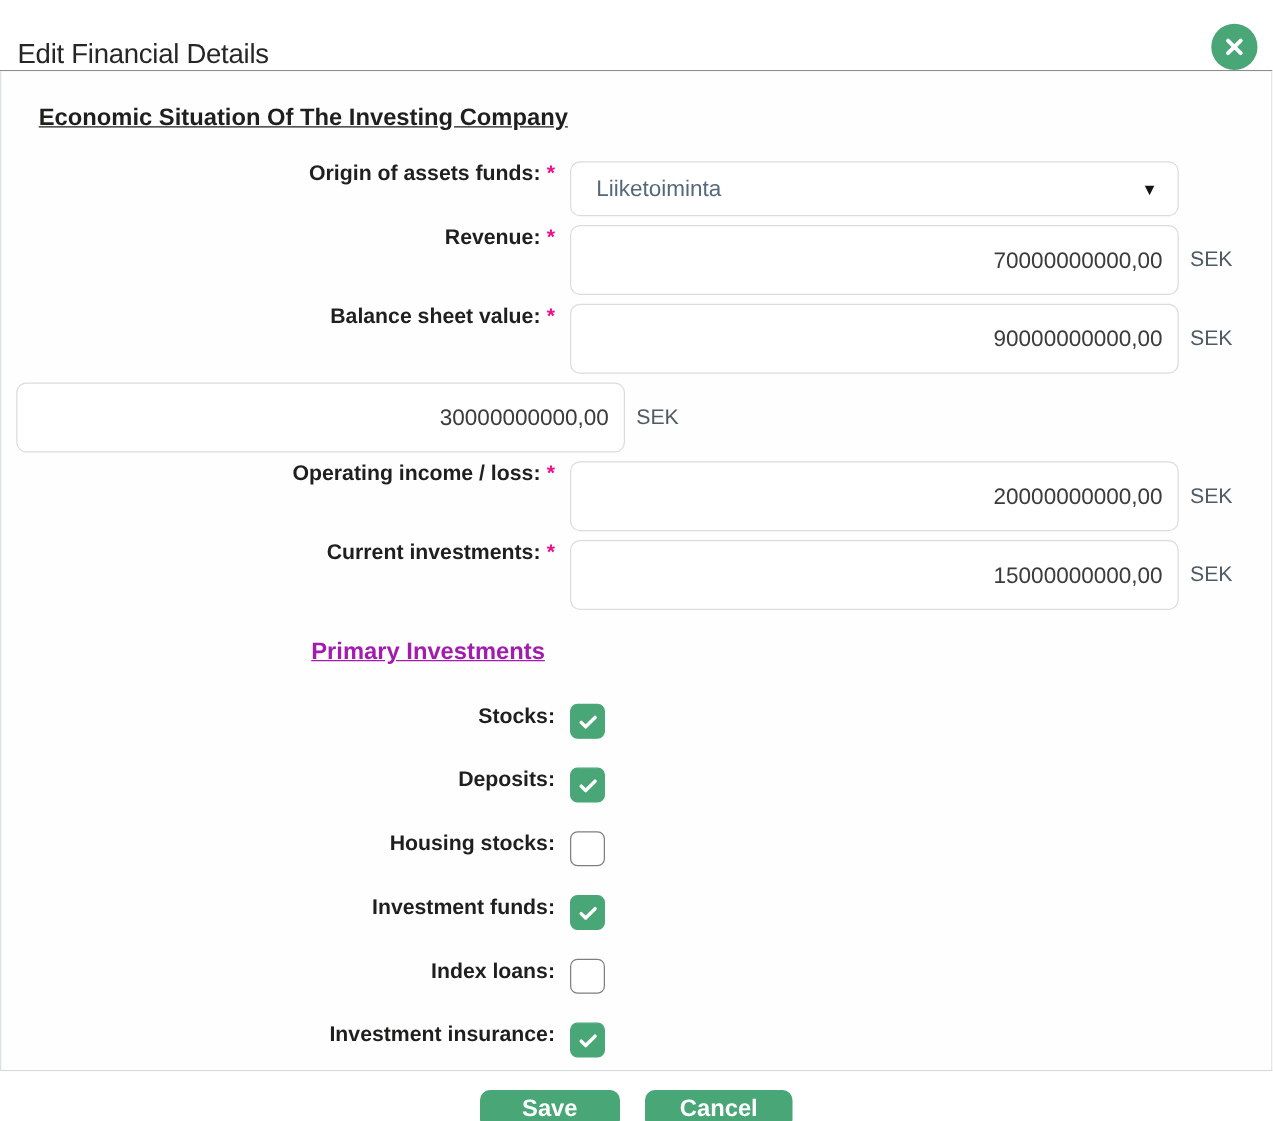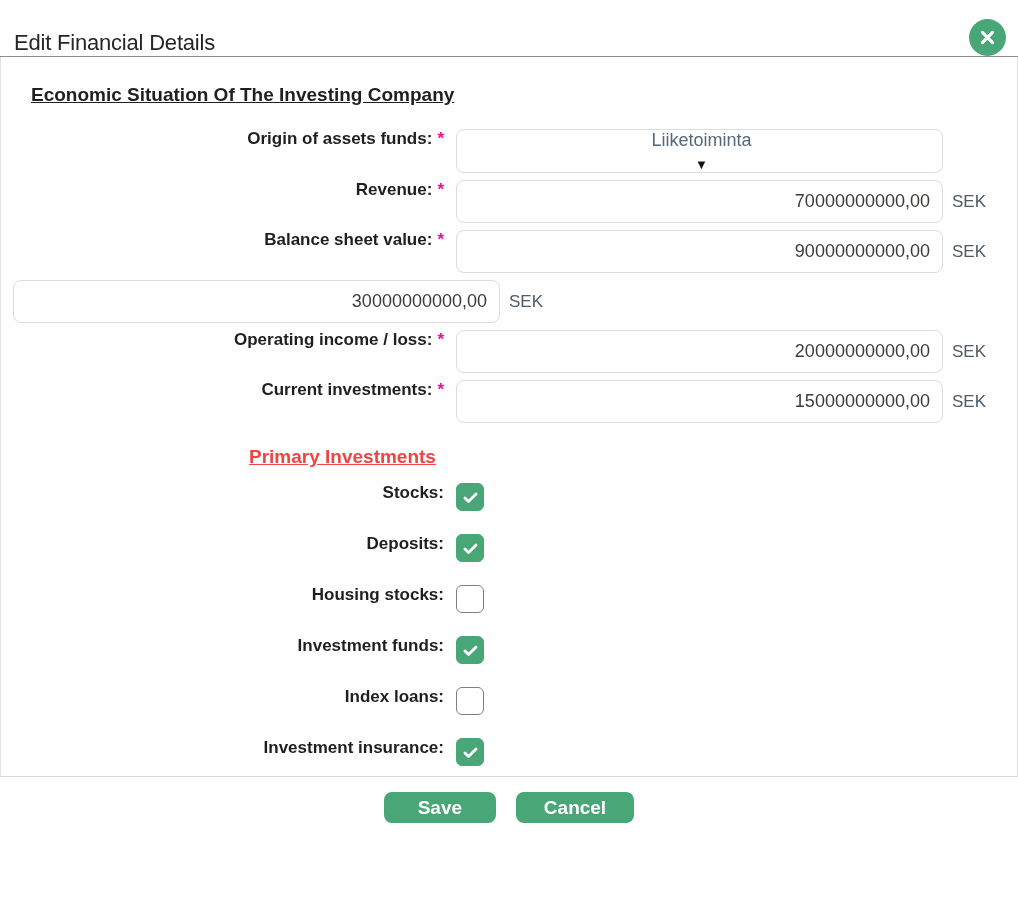--- a/index.html
+++ b/index.html
@@ -45,42 +45,41 @@
     margin-bottom:7px;
   }
   .label-cell {
     width:443px; flex-shrink:0;
     text-align:right;
     font-size:17px; font-weight:700; color:#1f1f1d;
   }
   .asterisk { color:#ed0e8c; margin-left:5px; font-weight:700; }
   .field-cell { margin-left:12px; display:flex; align-items:center; }
   .text-input {
-    width:487px; height:43px;
+    width:487px; height:56px;
     border:1px solid #d9dddb; border-radius:8px;
     background:#ffffff;
     font-family:inherit; font-size:18px; color:#3c3c3a;
     text-align:right; padding:0 12px;
   }
   .select-box {
     width:487px; height:44px;
     border:1px solid #d9dddb; border-radius:8px;
     background:#ffffff;
     display:flex; align-items:center; justify-content:space-between;
     padding:0 16px 0 20px;
     cursor:pointer;
-    flex-direction:column;
   }
   .select-value { font-size:18px; color:#56687b; }
   .select-arrow { font-size:13px; color:#141414; }
   .unit { margin-left:9px; font-size:17px; color:#4e5a64; }
   .subsection-heading {
-    margin:22px 0 14px 248px;
+    margin:22px 0 29px 248px;
     font-size:19px; line-height:24px; font-weight:700;
-    text-decoration:underline; color:#ef4444;
+    text-decoration:underline; color:#a21caf;
   }
   .checkbox-row { margin-bottom:23px; height:28px; }
   .checkbox-row:last-of-type { margin-bottom:0; }
   .checkbox {
     width:28px; height:28px;
     border:1px solid #7f7f7f; border-radius:6px;
     background:#ffffff;
     display:flex; align-items:center; justify-content:center;
     cursor:pointer;
   }

